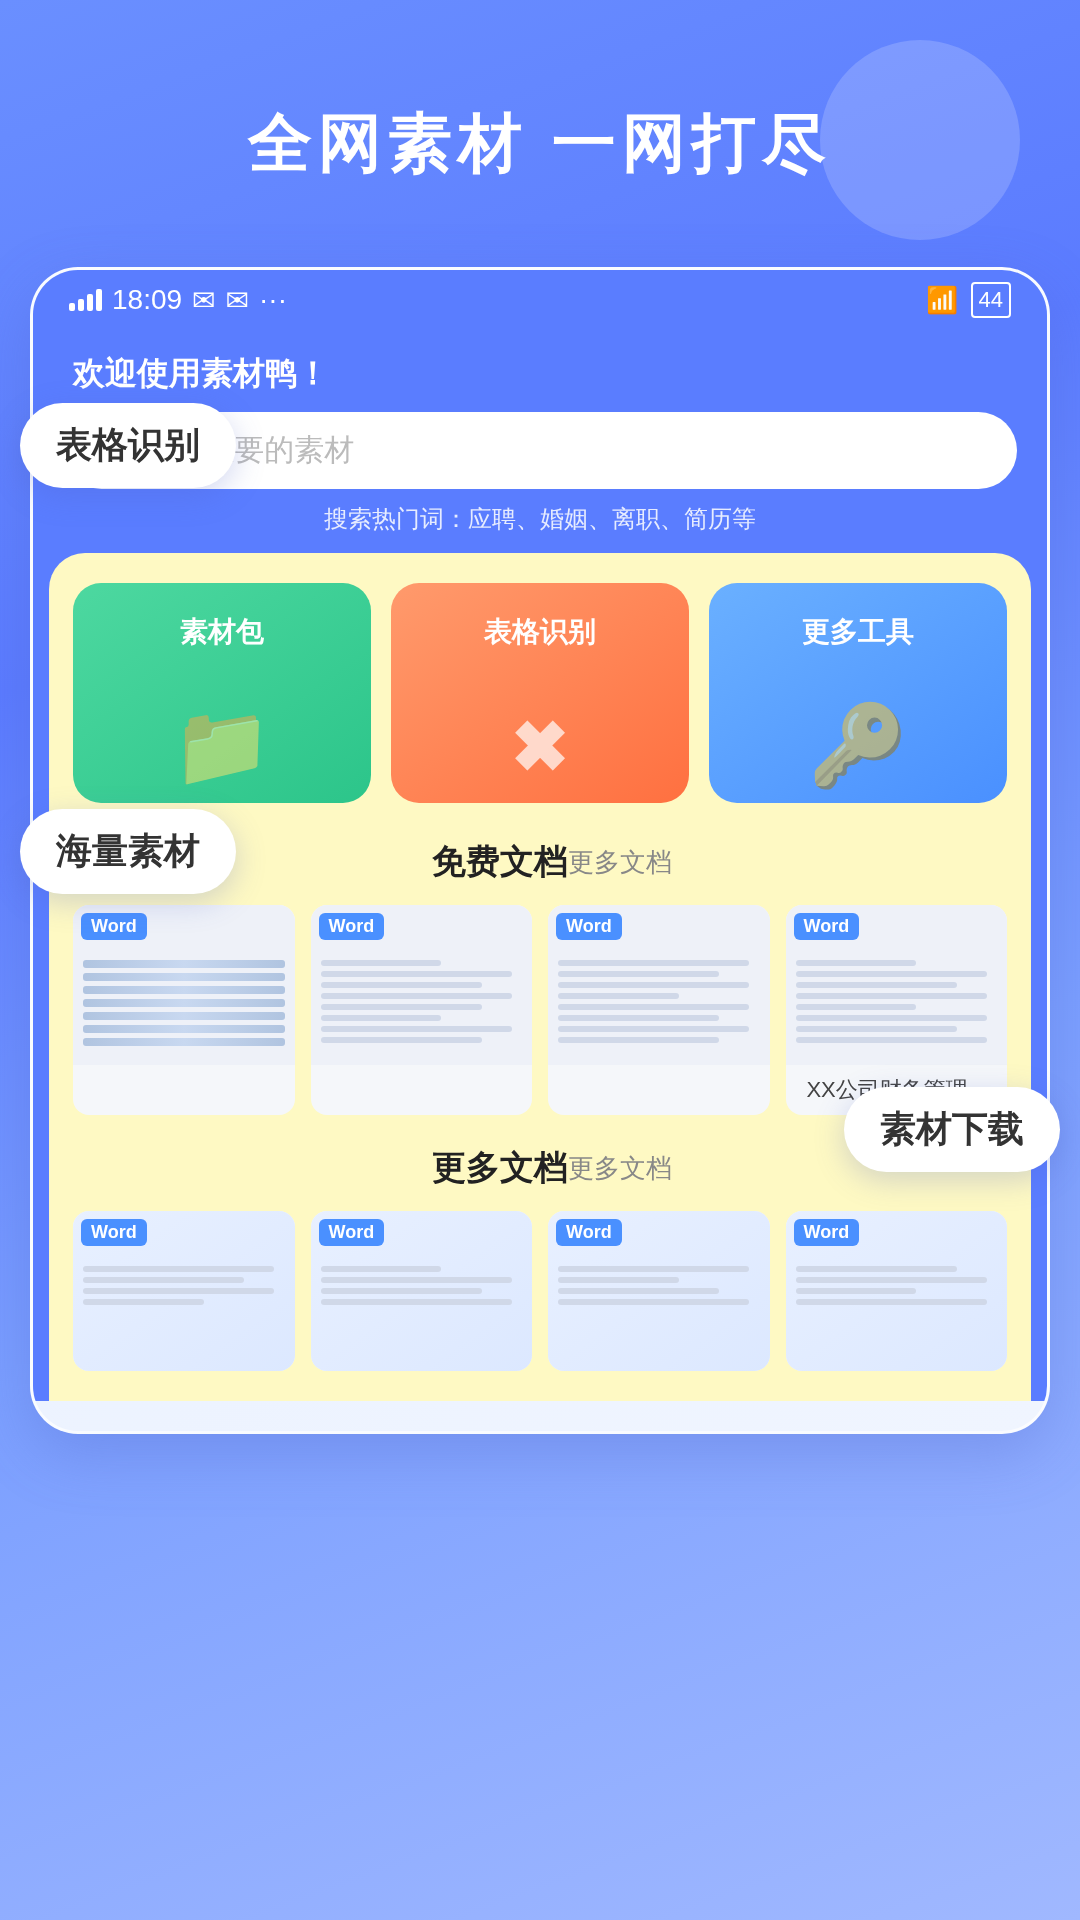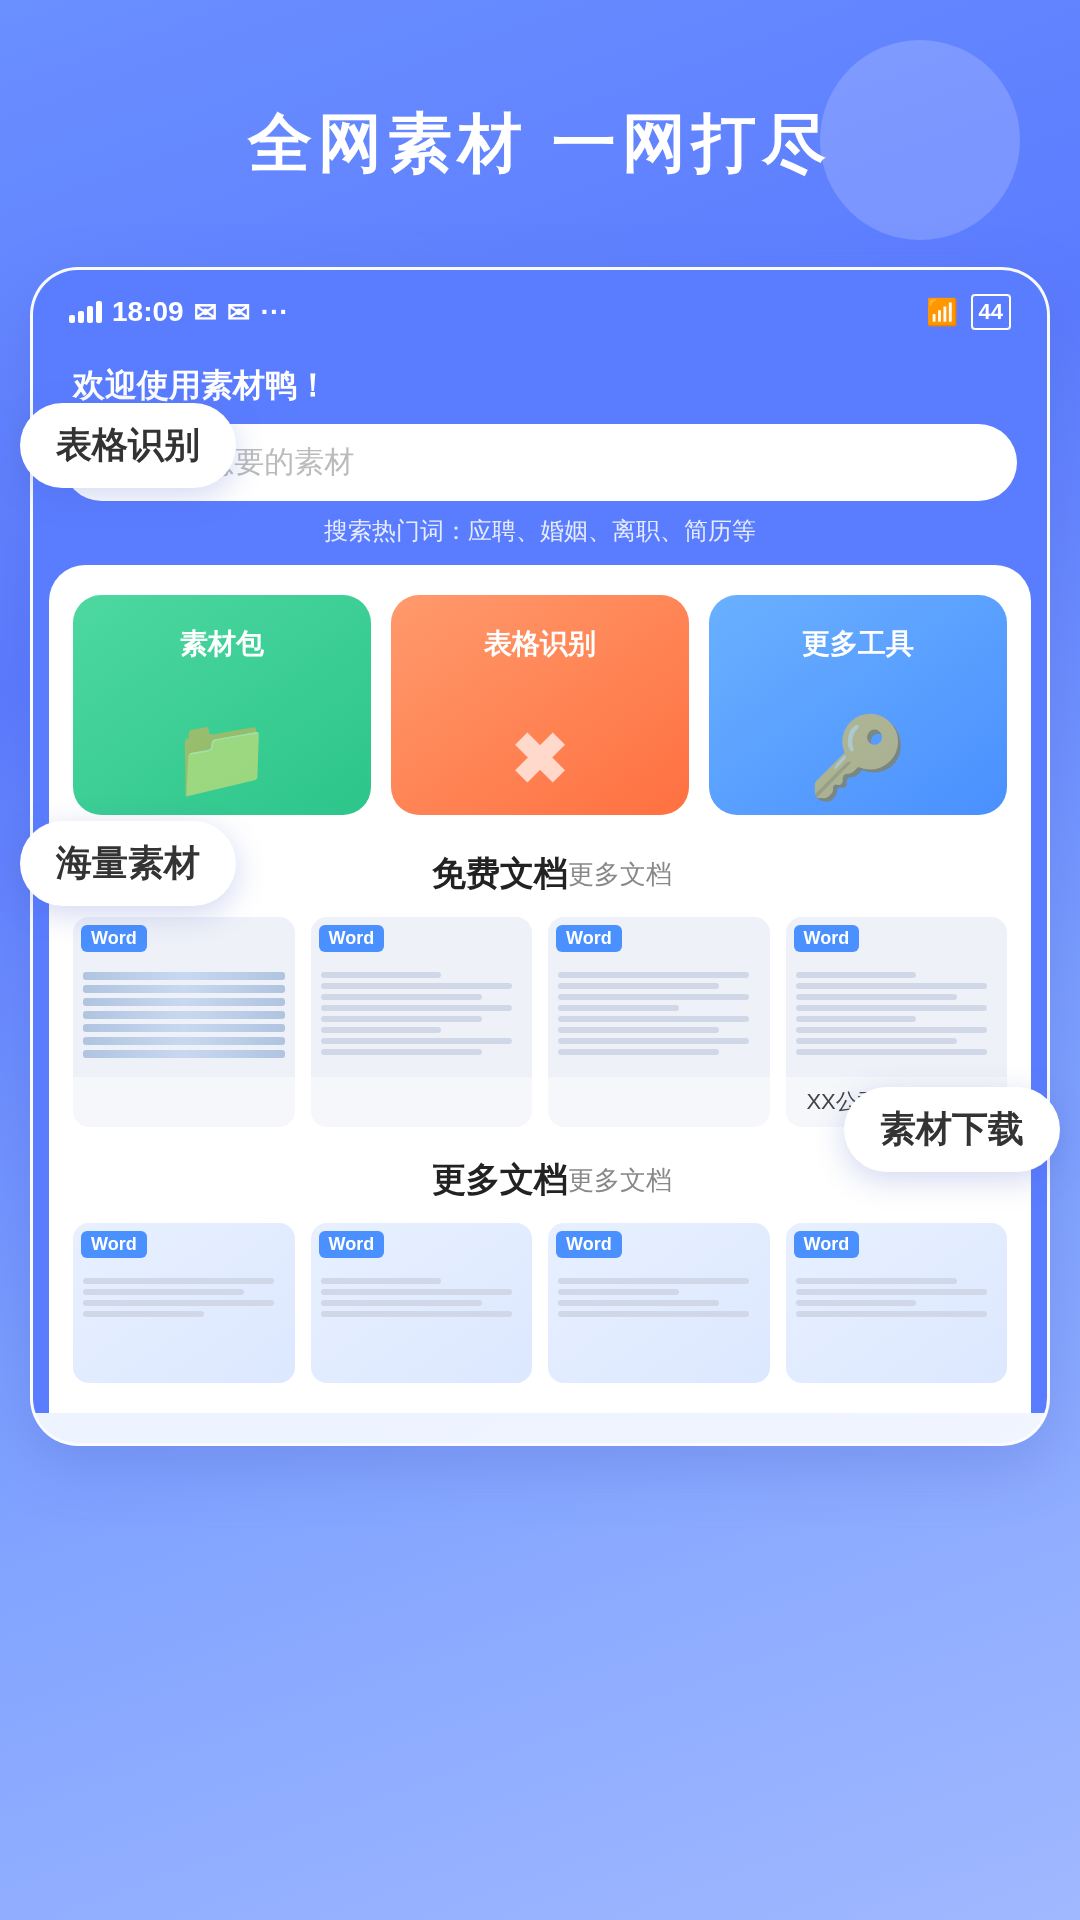--- a/index.html
+++ b/index.html
@@ -65,24 +65,24 @@
       box-shadow: 0 20px 60px rgba(80,100,200,0.3);
       padding-bottom: 30px;
     }
 
     
     .status-bar {
       background: #5a7dff;
       display: flex;
       justify-content: space-between;
       align-items: center;
-      padding: 24px 36px 10px;
+      padding: 12px 36px 10px;
       color: #fff;
       font-size: 28px;
-      font-weight: 700;
+      font-weight: 400;
     }
     .status-left { display: flex; align-items: center; gap: 10px; }
     .status-right { display: flex; align-items: center; gap: 12px; }
     .signal-bars { display: flex; gap: 3px; align-items: flex-end; }
     .signal-bar {
       width: 6px;
       background: #fff;
       border-radius: 2px;
     }
     .battery-box {
@@ -129,21 +129,21 @@
     }
     .search-hot {
       text-align: center;
       color: rgba(255,255,255,0.85);
       font-size: 24px;
       padding: 14px 0 18px;
     }
 
     
     .main-card {
-      background: #ffffff;
+      background: #fef9c3;
       border-radius: 36px 36px 0 0;
       margin: 0 16px;
       padding: 30px 24px;
       min-height: 800px;
     }
 
     
     .feature-grid {
       display: grid;
       grid-template-columns: 1fr 1fr 1fr;

